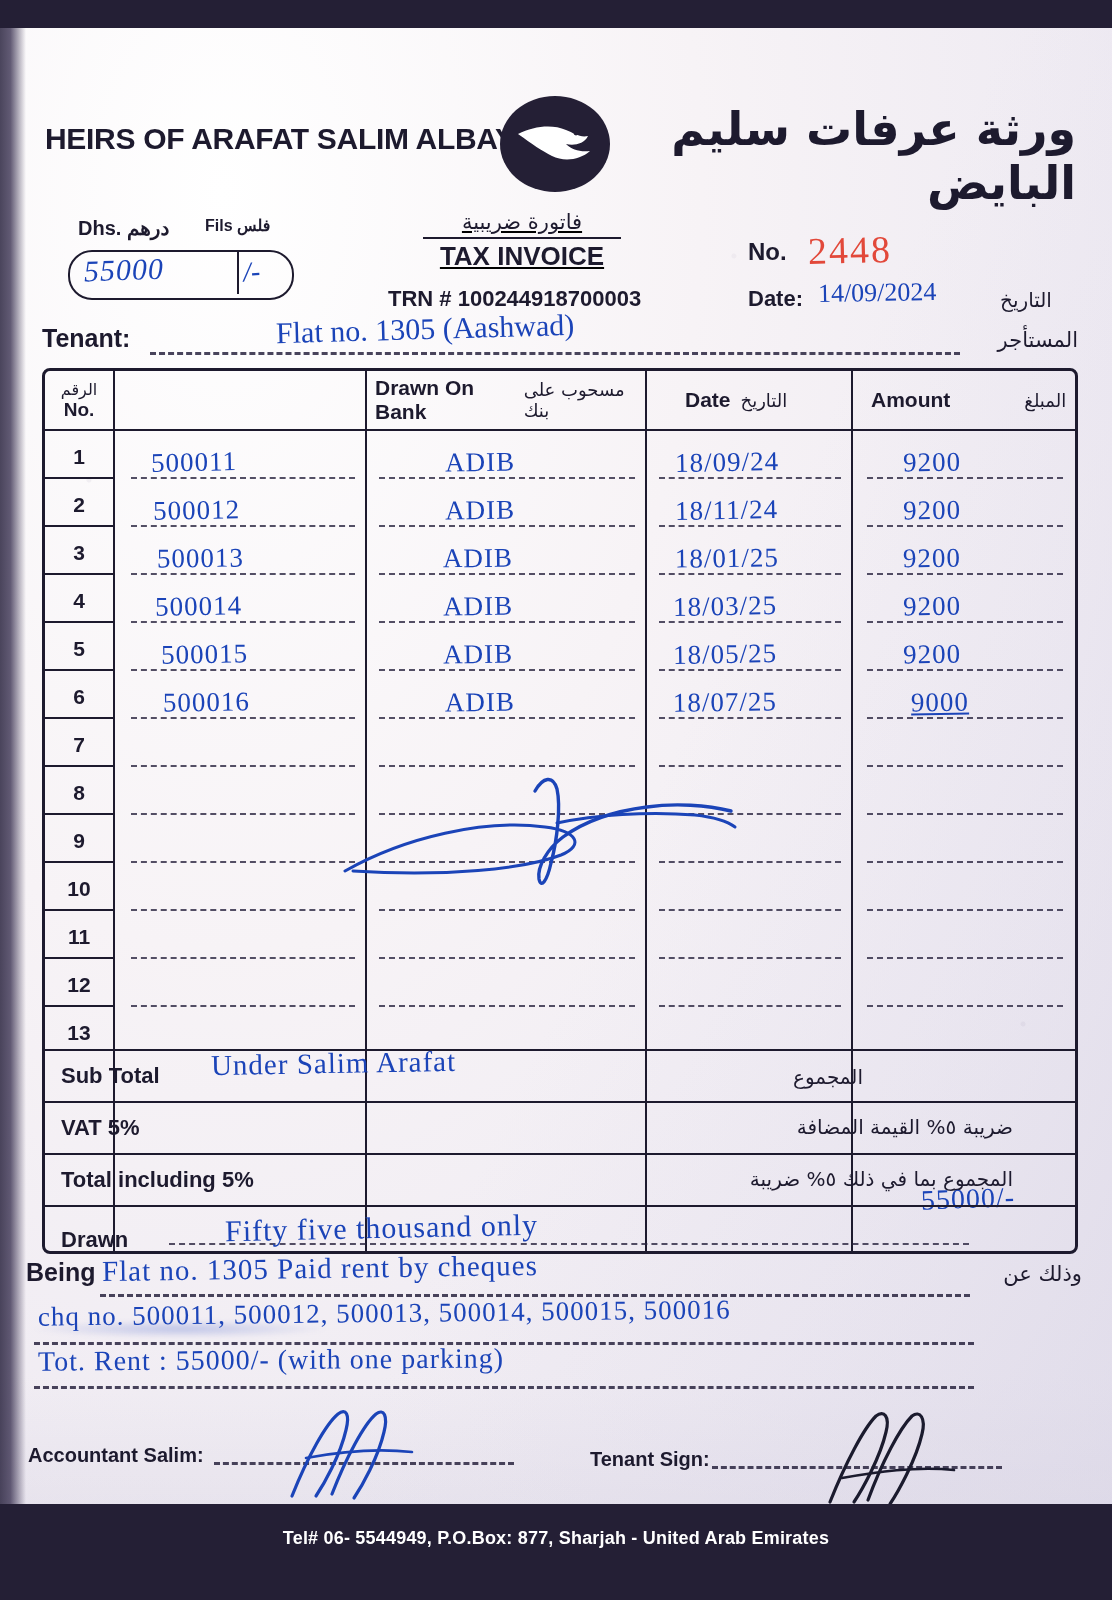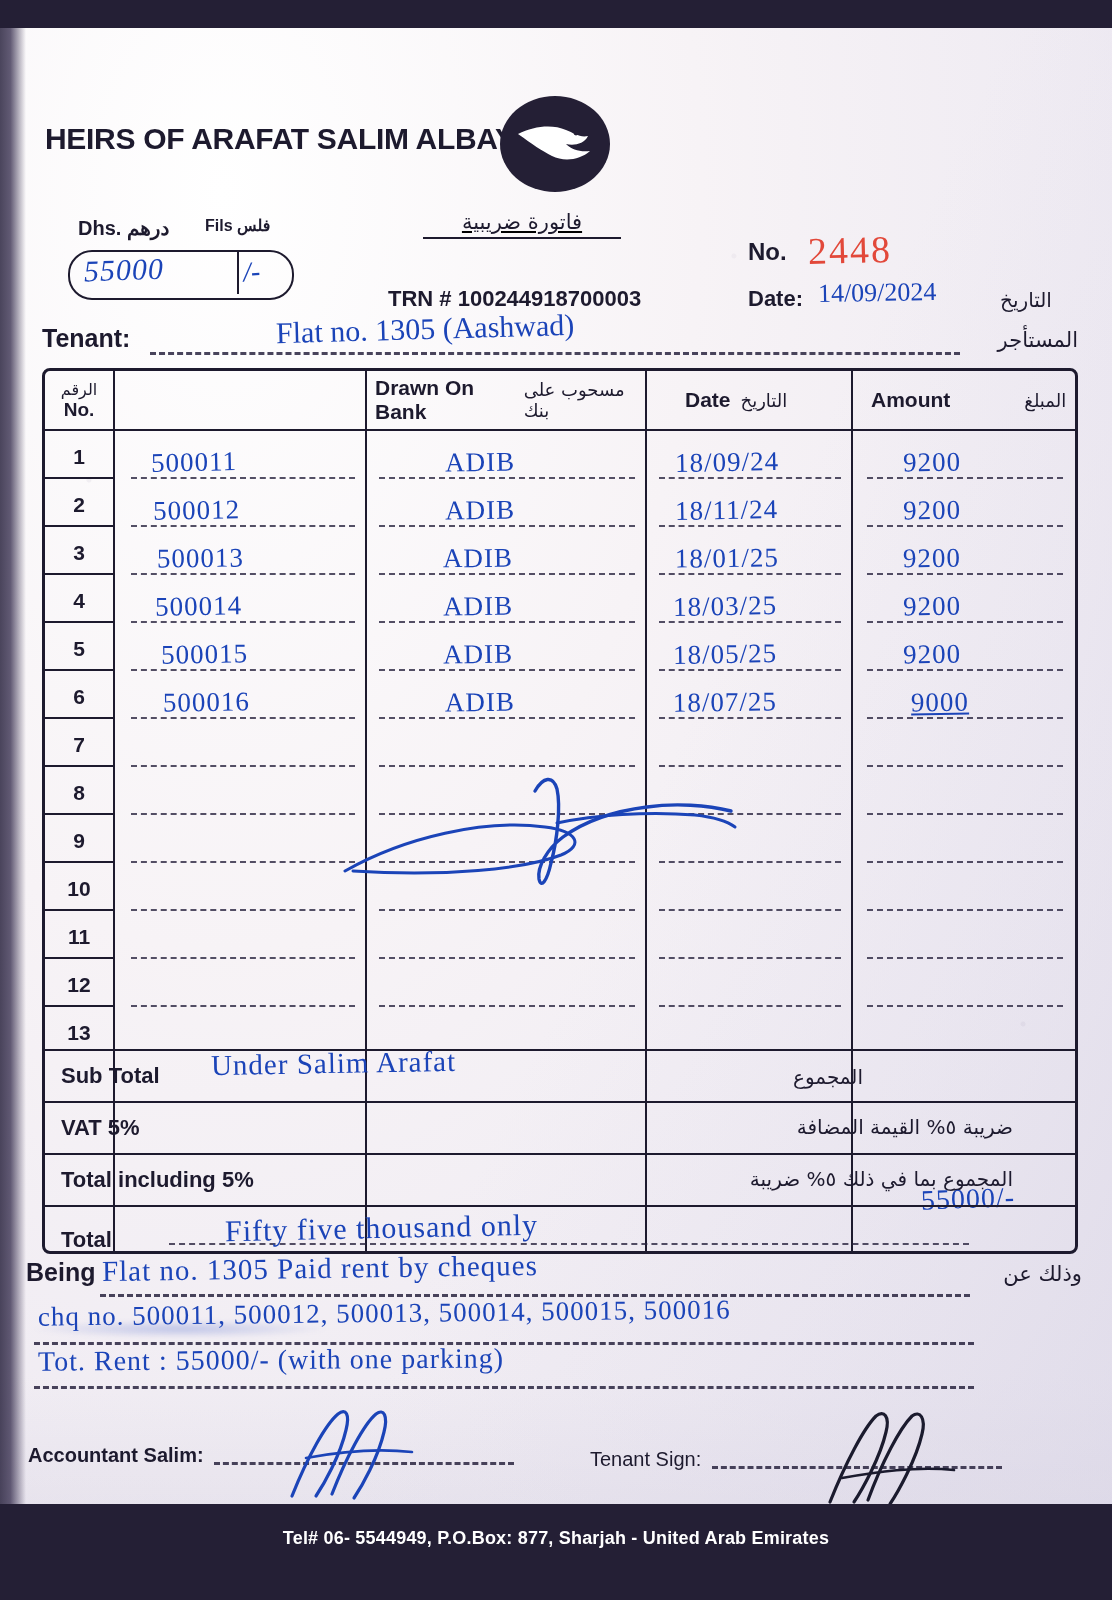--- a/index.html
+++ b/index.html
@@ -135,21 +135,21 @@
   .totrow{position:absolute;left:0;right:0;height:2px;background:#1d1a2e;}
   .tot-label{position:absolute;font-size:22px;font-weight:bold;color:#1d1a2e;}
   .tot-ar{position:absolute;font-size:20px;color:#1d1a2e;font-family:"DejaVu Sans",sans-serif;direction:rtl;}
 
   .being-label{position:absolute;left:26px;top:1258px;font-size:25px;font-weight:bold;color:#1d1a2e;}
   .being-ar{position:absolute;right:30px;top:1262px;font-size:21px;color:#1d1a2e;font-family:"DejaVu Sans",sans-serif;}
   .being-dots{position:absolute;height:0;border-bottom:3px dashed #2a2540;opacity:.85;}
 
   .note{position:absolute;left:28px;top:1392px;font-size:19px;font-weight:bold;color:#1d1a2e;}
   .acct-label{position:absolute;left:28px;top:1444px;font-size:20px;font-weight:bold;color:#1d1a2e;}
-  .tenantsign-label{position:absolute;left:590px;top:1448px;font-size:20px;font-weight:normal;color:#1d1a2e;}
+  .tenantsign-label{position:absolute;left:590px;top:1448px;font-size:20px;font-weight:bold;color:#1d1a2e;}
   .sign-dots{position:absolute;height:0;border-bottom:3px dashed #2a2540;opacity:.85;}
 
   .scribble{position:absolute;pointer-events:none;}
   .smudge{
     position:absolute;left:30px;top:1320px;width:300px;height:18px;
     background:radial-gradient(ellipse at center, rgba(60,90,200,.28), rgba(60,90,200,0) 70%);
     filter:blur(2px);
   }
 </style>
 </head>
@@ -161,32 +161,34 @@
   <div class="band-top"></div>
 
   <div class="hdr">
     <div class="brand-en">HEIRS OF ARAFAT SALIM ALBAYEDH</div>
     <div class="logo">
       <svg width="84" height="54" viewBox="0 0 84 54">
         <path d="M4 16 C20 8, 38 6, 52 12 C60 15, 66 20, 74 18 C70 26, 60 28, 52 26 C58 32, 66 34, 76 33 C66 42, 50 44, 38 38 C28 33, 18 26, 4 16 Z" fill="#ffffff"></path>
         <circle cx="62" cy="15" r="2.4" fill="#241f35"></circle>
       </svg>
     </div>
+    <div class="brand-ar">ورثة عرفات سليم البايض</div>
   </div>
 
   <div class="dhs-label">Dhs. درهم</div>
   <div class="fils-label">Fils فلس</div>
   <div class="amt-box"></div>
   <div class="amt-sep"></div>
   <div class="amt-hand">55000</div>
   <div class="amt-hand2">/-</div>
 
   <div class="taxinv">
     <div class="ar">فاتورة ضريبية</div>
     <div class="rule"></div>
+    <div class="en">TAX INVOICE</div>
   </div>
   <div class="trn">TRN # 100244918700003</div>
 
   <div class="no-label">No.</div>
   <div class="no-val">2448</div>
   <div class="date-label">Date:</div>
   <div class="date-ar">التاريخ</div>
   <div class="date-val">14/09/2024</div>
 
   <div class="tenant-label">Tenant:</div>
@@ -352,21 +354,21 @@
     <div class="totrow" style="top:730px;"></div>
     <div class="tot-label" style="left:16px;top:744px;">VAT 5%</div>
     <div class="tot-ar" style="right:62px;top:744px;">ضريبة ٥% القيمة المضافة</div>
 
     <div class="totrow" style="top:782px;"></div>
     <div class="tot-label" style="left:16px;top:796px;">Total including 5%</div>
     <div class="tot-ar" style="right:62px;top:796px;">المجموع بما في ذلك ٥% ضريبة</div>
     <div class="hw" style="left:876px;top:812px;font-size:28px;transform:rotate(-2deg);">55000/-</div>
 
     <div class="totrow" style="top:834px;"></div>
-    <div class="tot-label" style="left:16px;top:856px;">Total</div>
+    <div class="tot-label" style="left:16px;top:856px;">Drawn</div>
     <div class="dashline" style="left:124px;top:872px;width:800px;"></div>
     <div class="hw" style="left:180px;top:840px;font-size:30px;transform:rotate(-1.2deg);">Fifty five thousand only</div>
   </div>
 
   <div class="being-label">Being</div>
   <div class="being-ar">وذلك عن</div>
   <div class="being-dots" style="left:100px;top:1294px;width:870px;"></div>
   <div class="being-dots" style="left:34px;top:1342px;width:940px;"></div>
   <div class="being-dots" style="left:34px;top:1386px;width:940px;"></div>
   <div class="smudge"></div>

